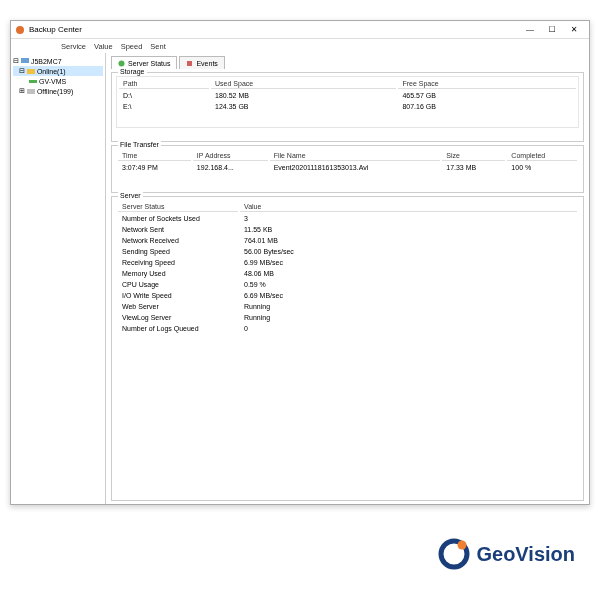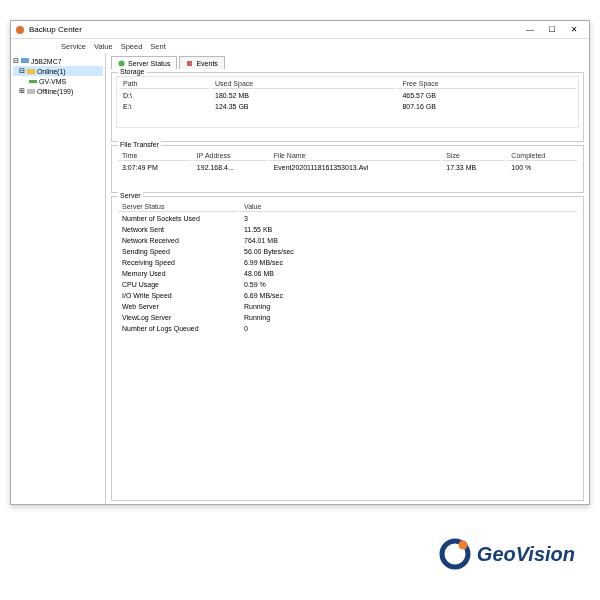--- a/index.html
+++ b/index.html
@@ -27,21 +27,21 @@
   .grid { width: 100%; font-size: 7px; }
   .grid th, .grid td { text-align: left; padding: 1px 4px; white-space: nowrap; }
   .grid th { font-weight: normal; color: #333; border-bottom: 1px solid #ddd; }
   .storage-group { height: 70px; }
   .storage-group .grid-wrap { height: 52px; overflow: hidden; border: 1px solid #e5e5e5; }
   .ft-group { height: 48px; }
   .srv-group { flex: 1; }
   .srv-group .grid td:first-child { width: 120px; }
   .logo { position: absolute; right: 25px; bottom: 30px; display: flex; align-items: center; gap: 6px; }
   .logo-icon { width: 32px; height: 32px; }
-  .logo-text { font-size: 20px; font-weight: bold; color: #1a3e7a; font-style: italic; }
+  .logo-text { font-size: 20px; font-weight: bold; color: #1a3e7a; }
 </style>
 </head>
 <body>
 
 <div class="window">
   <div class="titlebar">
     <svg class="ticon" viewBox="0 0 10 10">
         <circle cx="5" cy="5" r="4" fill="#e07030"></circle>
       </svg>
     <span>Backup Center</span>

